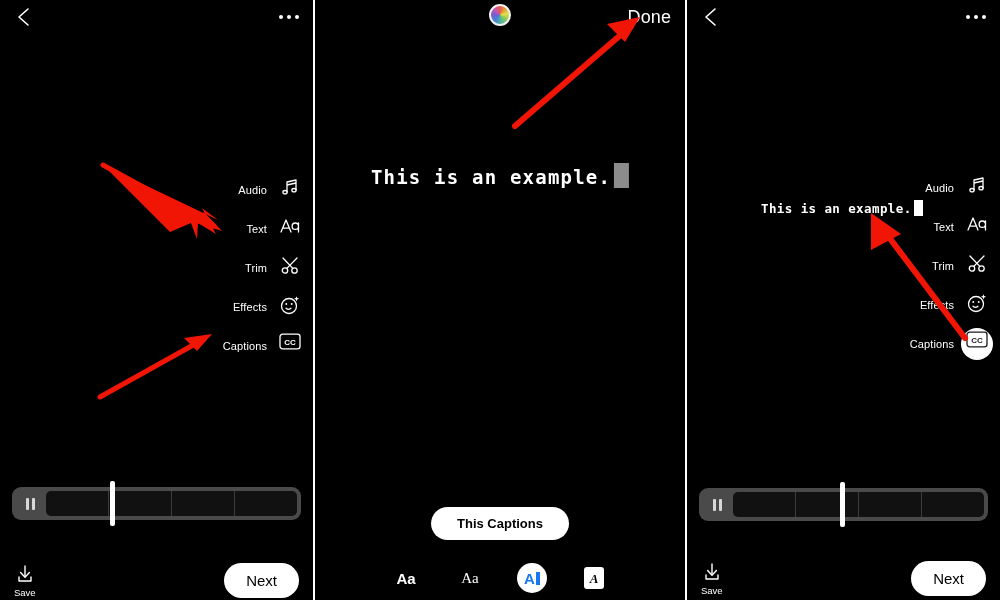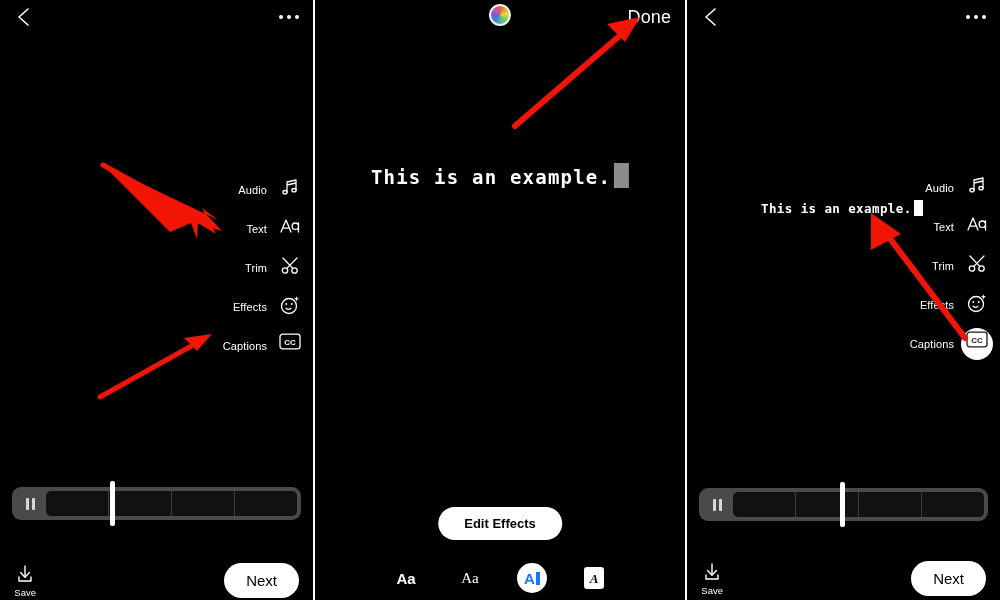--- a/index.html
+++ b/index.html
@@ -131,21 +131,21 @@
   }
   .p1 .playhead { left:110px; top:481px; height:45px; }
 
   .bottombar {
     position:absolute; left:0; right:0; height:70px; z-index:4;
     display:flex; align-items:center; justify-content:space-between;
     padding:0 14px;
   }
   .p1 .bottombar { top:545px; }
   .p3 .bottombar { top:543px; }
-  .saveitem { display:flex; flex-direction:column; align-items:flex-end; gap:2px; }
+  .saveitem { display:flex; flex-direction:column; align-items:flex-start; gap:2px; }
   .saveitem .slbl { color:#ffffff; font-size:9.5px; }
   .nextbtn {
     background:#ffffff; color:#000000;
     font-size:15px; font-weight:400;
     border-radius:22px; padding:10px 22px;
     line-height:1;
   }
 
   
   .editcaptions {
@@ -292,21 +292,21 @@
       <span style="width:20px"></span>
       <span class="done-btn">Done</span>
     </div>
     <div class="colorwheel"></div>
 
     <div class="overlay-text">
       <span>This is an example.</span>
       <span class="caret"></span>
     </div>
 
-    <div class="editcaptions">Edit Effects</div>
+    <div class="editcaptions">This Captions</div>
 
     <div class="stylebar">
       <span class="sty">
         <span class="g1">Aa</span>
       </span>
       <span class="sty">
         <span class="g2">Aa</span>
       </span>
       <span class="sty active">
         <span class="g3">

